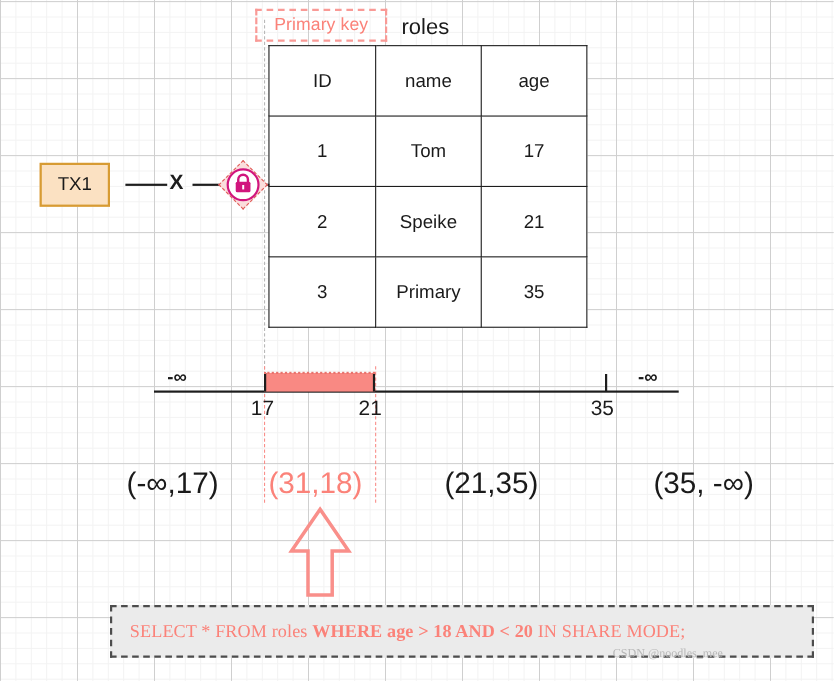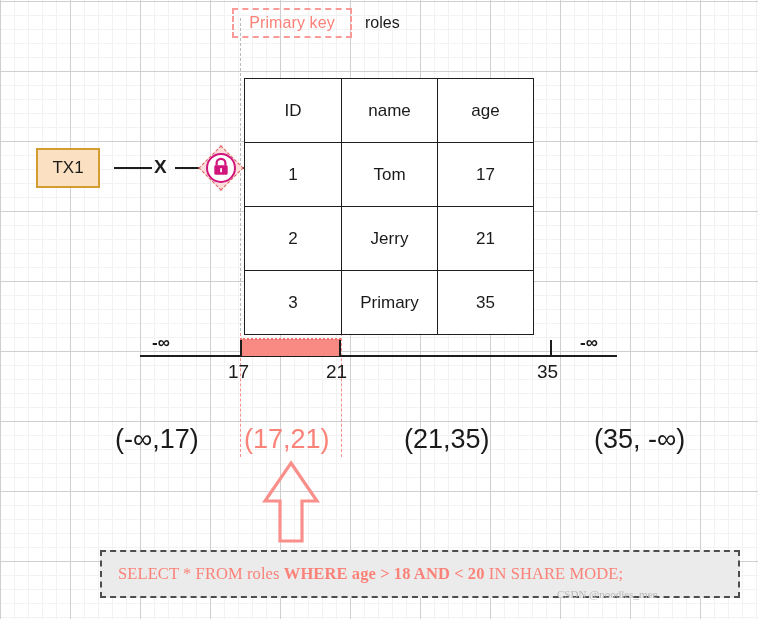--- a/index.html
+++ b/index.html
@@ -40,32 +40,31 @@
     color: #fb8279;
     font-size: 16px;
     white-space: nowrap;
     letter-spacing: 0.1px;
   }
 
   .tbl-name {
     position: absolute;
     left: 365px;
     top: 14px;
-    font-size: 16px;
+    font-size: 20px;
     color: #1a1a1a;
   }
 
   
   .roles-table {
     position: absolute;
     left: 244px;
     top: 41px;
     border-collapse: collapse;
     background: #ffffff;
-    margin-top: 37px;
   }
   .roles-table td {
     border: 1.6px solid #1d1d1d;
     width: 95px;
     height: 63px;
     text-align: center;
     vertical-align: middle;
     font-size: 17px;
     color: #1a1a1a;
     background: #ffffff;
@@ -307,21 +306,21 @@
       <td class="col-name">name</td>
       <td class="col-age">age</td>
     </tr>
     <tr>
       <td>1</td>
       <td>Tom</td>
       <td>17</td>
     </tr>
     <tr class="row-sep-gray">
       <td>2</td>
-      <td>Jerry</td>
+      <td>Speike</td>
       <td>21</td>
     </tr>
     <tr class="row-sep-gray2">
       <td>3</td>
       <td>Primary</td>
       <td>35</td>
     </tr>
   </tbody>
     </table>
 
@@ -343,21 +342,21 @@
   <div class="axis"></div>
   <div class="axis-tick"></div>
   <div class="range-bar"></div>
   <div class="axis-lbl inf-left">-∞</div>
   <div class="axis-lbl inf-right">-∞</div>
   <div class="axis-lbl num-17">17</div>
   <div class="axis-lbl num-21">21</div>
   <div class="axis-lbl num-35">35</div>
 
   <div class="interval iv-0">(-∞,17)</div>
-  <div class="interval iv-1">(17,21)</div>
+  <div class="interval iv-1">(31,18)</div>
   <div class="interval iv-2">(21,35)</div>
   <div class="interval iv-3">(35,  -∞)</div>
 
   <svg class="up-arrow" viewBox="0 0 58 85">
     <path d="M29 3 L55 41 L40 41 L40 81 L18 81 L18 41 L3 41 Z" fill="none" stroke="#f98f8a" stroke-width="3.2" stroke-linejoin="miter"></path>
   </svg>
 
   <div class="sql-box">
     <div class="sql-text"><span>SELECT * FROM roles </span><b>WHERE age &gt; 18 AND &lt; 20</b><span>  IN SHARE MODE;</span></div>
   </div>

